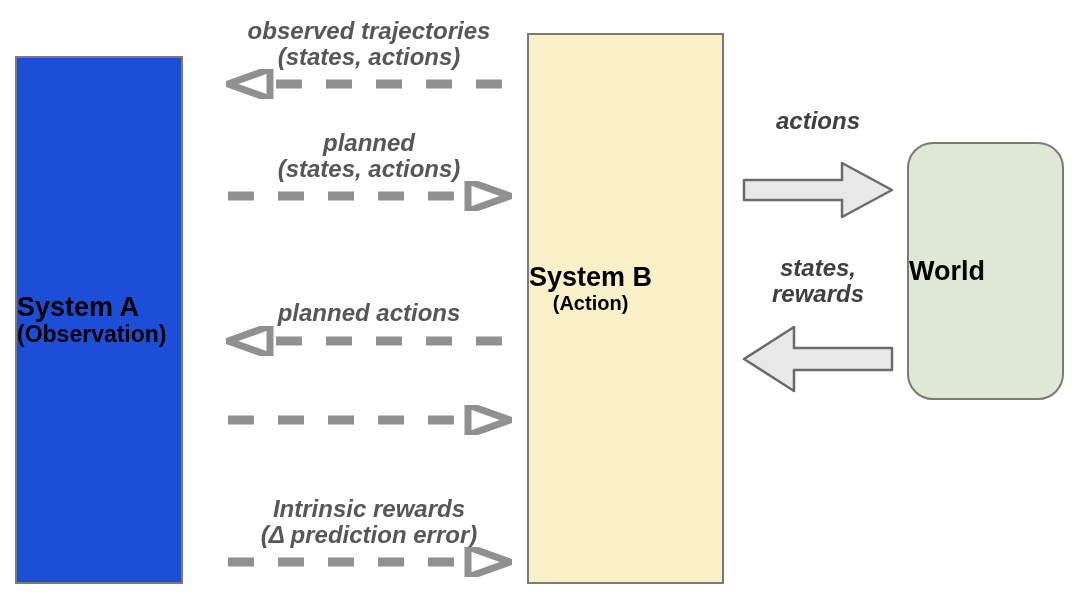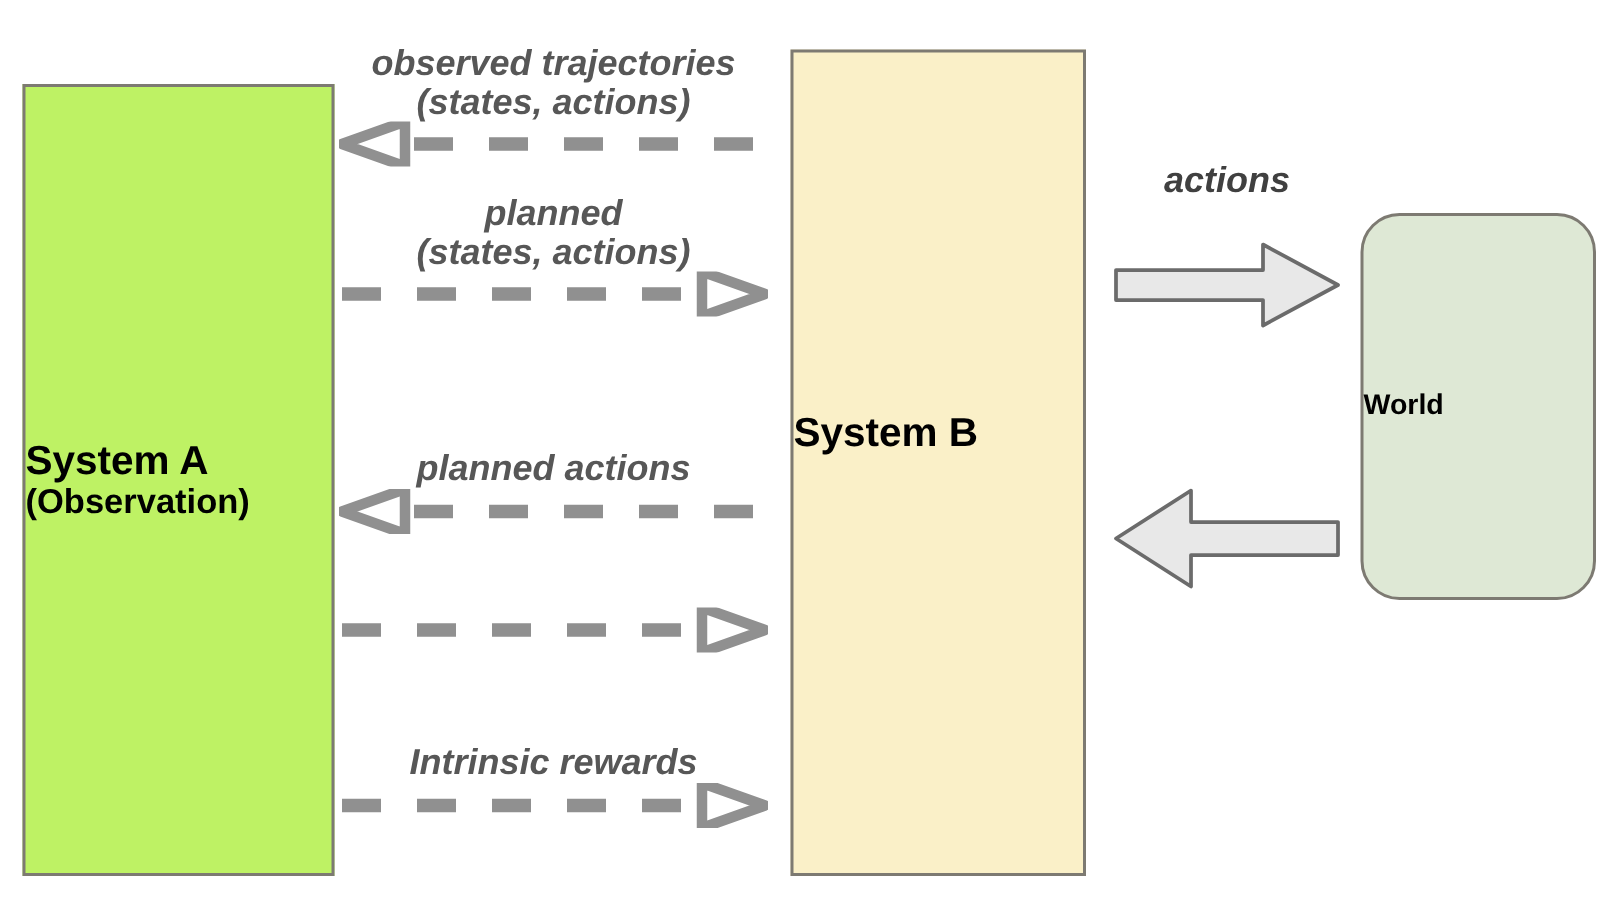--- a/index.html
+++ b/index.html
@@ -37,23 +37,23 @@
   .box-sub {
     font-weight: bold;
     color: #000000;
     line-height: 1.1;
     white-space: nowrap;
   }
 
   #system-a {
     left: 15px;
     top: 56px;
-    width: 208px;
+    width: 168px;
     height: 528px;
-    background: #bef264;
+    background: #1d4ed8;
     border: 2px solid #7d7a72;
   }
   #system-a .box-title { font-size: 27px; }
   #system-a .box-sub   { font-size: 23px; }
 
   #system-b {
     left: 527px;
     top: 33px;
     width: 197px;
     height: 551px;
@@ -66,21 +66,21 @@
 
   #world {
     left: 907px;
     top: 142px;
     width: 157px;
     height: 258px;
     background: #DEE8D5;
     border: 2px solid #7d7a72;
     border-radius: 26px;
   }
-  #world .box-title { font-size: 19px; }
+  #world .box-title { font-size: 27px; }
 
   
   .flow {
     position: absolute;
     left: 226px;
     width: 286px;
   }
   .flow-label {
     font-style: italic;
     font-weight: bold;
@@ -122,28 +122,29 @@
 <div id="canvas">
 
   <div class="box" id="system-a">
     <div class="box-title">System A</div>
     <div class="box-sub">(Observation)</div>
   </div>
 
   <div class="box" id="system-b">
     <div class="inner-shift">
       <div class="box-title">System B</div>
+      <div class="box-sub">(Action)</div>
     </div>
   </div>
 
   <div class="box" id="world">
     <div class="box-title">World</div>
   </div>
 
-  <div class="flow" style="top:30px;">
+  <div class="flow" style="top:18px;">
     <div class="flow-label">observed trajectories</div>
     <div class="flow-label">(states, actions)</div>
     <svg class="flow-arrow" viewBox="0 0 286 30">
       <polygon points="2,15 44,0 44,30" fill="none" stroke="#909090" stroke-width="7" stroke-linejoin="round"></polygon>
       <line x1="50" y1="15" x2="284" y2="15" stroke="#909090" stroke-width="9" stroke-dasharray="26 24"></line>
     </svg>
   </div>
 
   <div class="flow" style="top:130px;">
     <div class="flow-label">planned</div>
@@ -164,28 +165,33 @@
 
   <div class="flow" style="top:405px;">
     <svg class="flow-arrow" viewBox="0 0 286 30">
       <line x1="2" y1="15" x2="236" y2="15" stroke="#909090" stroke-width="9" stroke-dasharray="26 24"></line>
       <polygon points="284,15 242,0 242,30" fill="none" stroke="#909090" stroke-width="7" stroke-linejoin="round"></polygon>
     </svg>
   </div>
 
   <div class="flow" style="top:496px;">
     <div class="flow-label">Intrinsic rewards</div>
+    <div class="flow-label">(Δ prediction error)</div>
     <svg class="flow-arrow" viewBox="0 0 286 30">
       <line x1="2" y1="15" x2="236" y2="15" stroke="#909090" stroke-width="9" stroke-dasharray="26 24"></line>
       <polygon points="284,15 242,0 242,30" fill="none" stroke="#909090" stroke-width="7" stroke-linejoin="round"></polygon>
     </svg>
   </div>
 
   <div class="block-label" id="actions-label">actions</div>
   <svg class="block-arrow" id="arrow-actions" viewBox="0 0 152 60">
     <polygon points="2,20 100,20 100,3 150,30 100,57 100,40 2,40" fill="#E8E8E8" stroke="#6b6b6b" stroke-width="2.5" stroke-linejoin="round"></polygon>
   </svg>
 
+  <div class="block-label" id="states-rewards-label">
+    <div>states,</div>
+    <div>rewards</div>
+  </div>
   <svg class="block-arrow" id="arrow-states-rewards" viewBox="0 0 152 70">
     <polygon points="150,24 52,24 52,3 2,35 52,67 52,46 150,46" fill="#E8E8E8" stroke="#6b6b6b" stroke-width="2.5" stroke-linejoin="round"></polygon>
   </svg>
 
 </div>
 
 </body></html>

